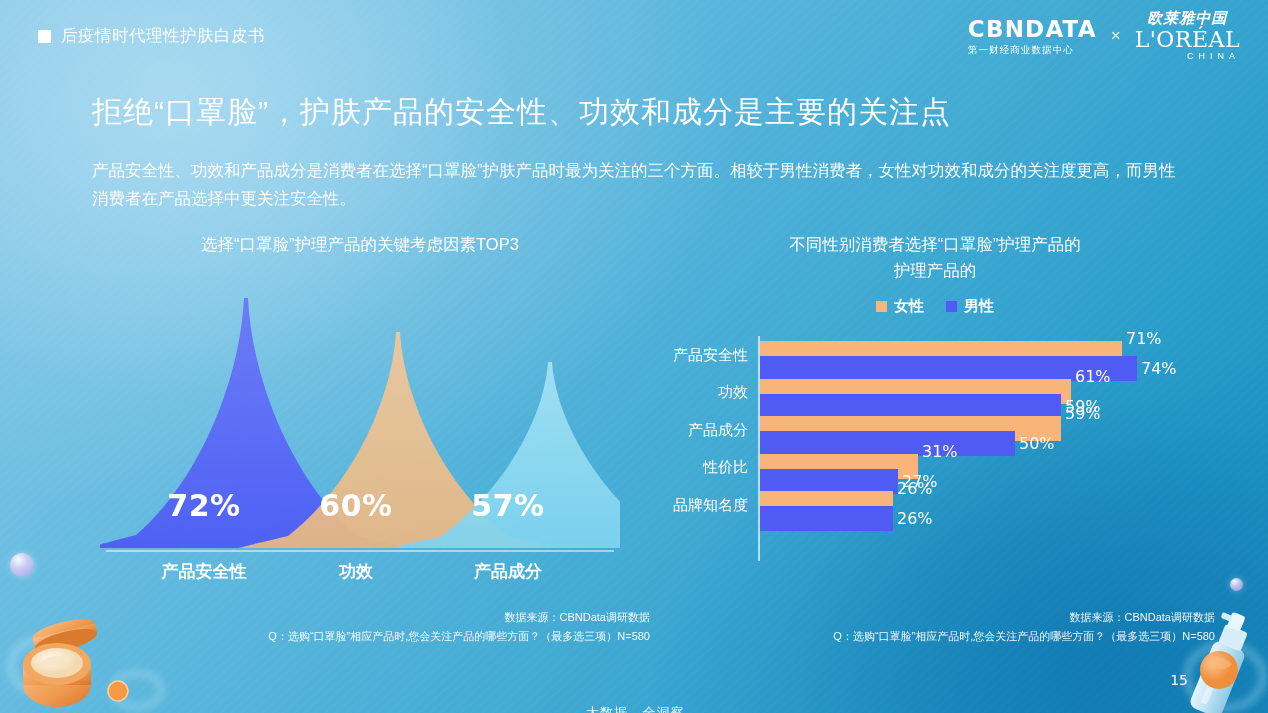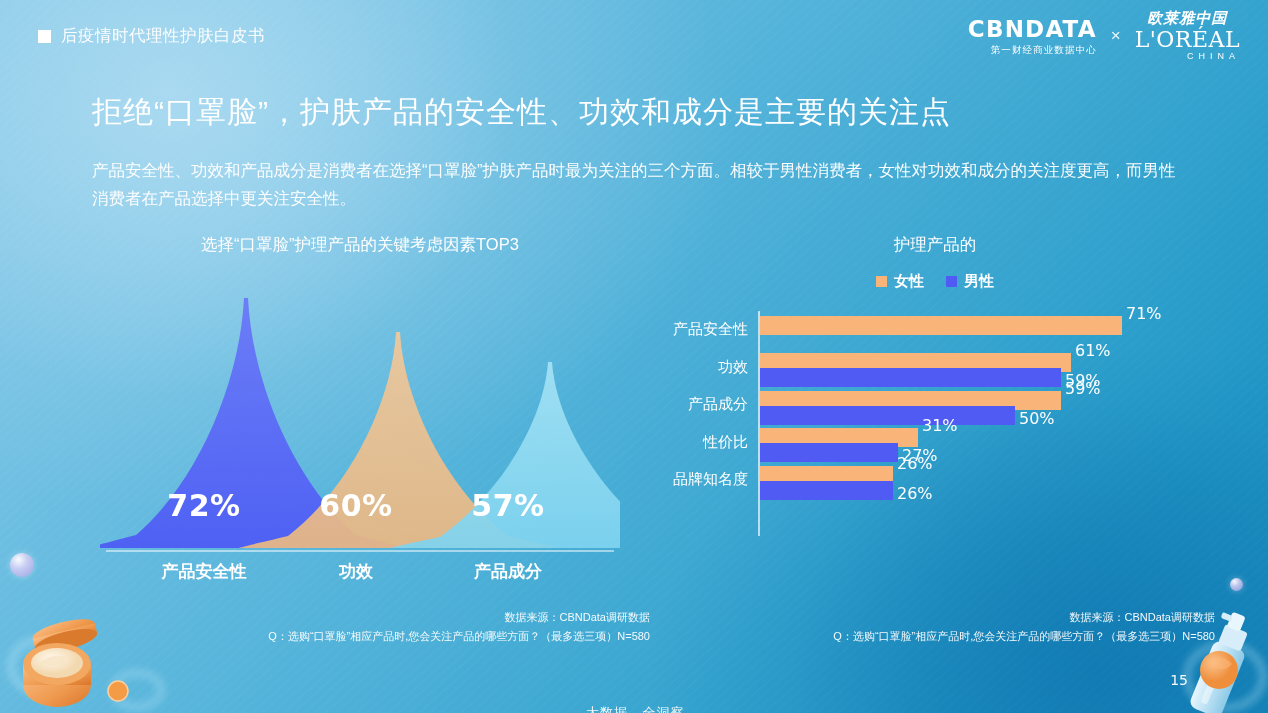--- a/index.html
+++ b/index.html
@@ -46,21 +46,21 @@
     padding: 0 28px 0 38px;
   }
   .doc-title { display: flex; align-items: center; gap: 10px; }
   .doc-title .sq {
     width: 13px; height: 13px; background: #ffffff; display:inline-block;
   }
   .doc-title .txt {
     color: #ffffff; font-size: 16.5px; letter-spacing: .5px; opacity:.97;
   }
   .brandrow { display:flex; align-items:center; gap: 14px; }
-  .cbn { text-align:right; color:#fff; }
+  .cbn { text-align:left; color:#fff; }
   .cbn .mark {
     font-size: 23px; font-weight: 700; letter-spacing: 1.2px;
     font-family: "DejaVu Sans", sans-serif;
   }
   .cbn .sub { font-size: 9.5px; letter-spacing: 1.1px; margin-top:2px; }
   .xmark { color:#ffffff; font-size: 17px; opacity:.9; font-weight:300; }
   .loreal { text-align:center; color:#fff; line-height:1.05; }
   .loreal .cn {
     font-size: 15px; font-family: "DejaVu Serif", serif; font-weight:700;
     letter-spacing: 1px; font-style: italic;
@@ -120,21 +120,21 @@
     position:absolute; left:103px; top:0; bottom:0; width: 2px;
     background: rgba(255,255,255,0.65);
   }
   .barrow { position:relative; height: 37.5px; }
   .barrow .cat {
     position:absolute; right: calc(100% + 10px); top: 50%;
     transform: translateY(-50%);
     color:#ffffff; font-size: 15px; white-space:nowrap;
   }
   .bar {
-    position:absolute; left:2px; height: 19px; border-radius: 0;
+    position:absolute; left:2px; height: 25px; border-radius: 0;
   }
   .bar.f { top: 5px; background: #F9B47A; }
   .bar.m { top: 20px; background: #4F5BF2; }
   .bar .v {
     position:absolute; left: 100%; color:#ffffff; font-size: 16px;
     font-weight: 400; white-space: nowrap;
     font-family:"DejaVu Sans", sans-serif;
   }
   .bar.f .v { top: -12px; margin-left: 4px; }
   .bar.m .v { top: 3px; margin-left: 4px; }
@@ -293,20 +293,21 @@
     <div class="peak-val" style="left:408px; top:196px;">57%</div>
 
     <div class="peak-lbl" style="left:104px; top:268px;">产品安全性</div>
     <div class="peak-lbl" style="left:256px; top:268px;">功效</div>
     <div class="peak-lbl" style="left:408px; top:268px;">产品成分</div>
   </div>
 </div>
 
 <div class="right-panel">
   <div class="chart-title">
+    <div>不同性别消费者选择“口罩脸”护理产品的</div>
     <div>护理产品的</div>
   </div>
 
   <div class="legend">
     <div class="item">
       <span class="swatch" style="background:#F9B47A"></span>
       <span class="lbl">女性</span>
     </div>
     <div class="item">
       <span class="swatch" style="background:#4F5BF2"></span>
@@ -315,20 +316,23 @@
   </div>
 
   <div class="bars">
     <div class="axis"></div>
 
     <div class="barrow">
       <span class="cat">产品安全性</span>
       <div class="bar f" style="width:362px">
         <span class="v">71%</span>
       </div>
+      <div class="bar m" style="width:377px">
+        <span class="v">74%</span>
+      </div>
     </div>
 
     <div class="barrow">
       <span class="cat">功效</span>
       <div class="bar f" style="width:311px">
         <span class="v">61%</span>
       </div>
       <div class="bar m" style="width:301px">
         <span class="v">59%</span>
       </div>

